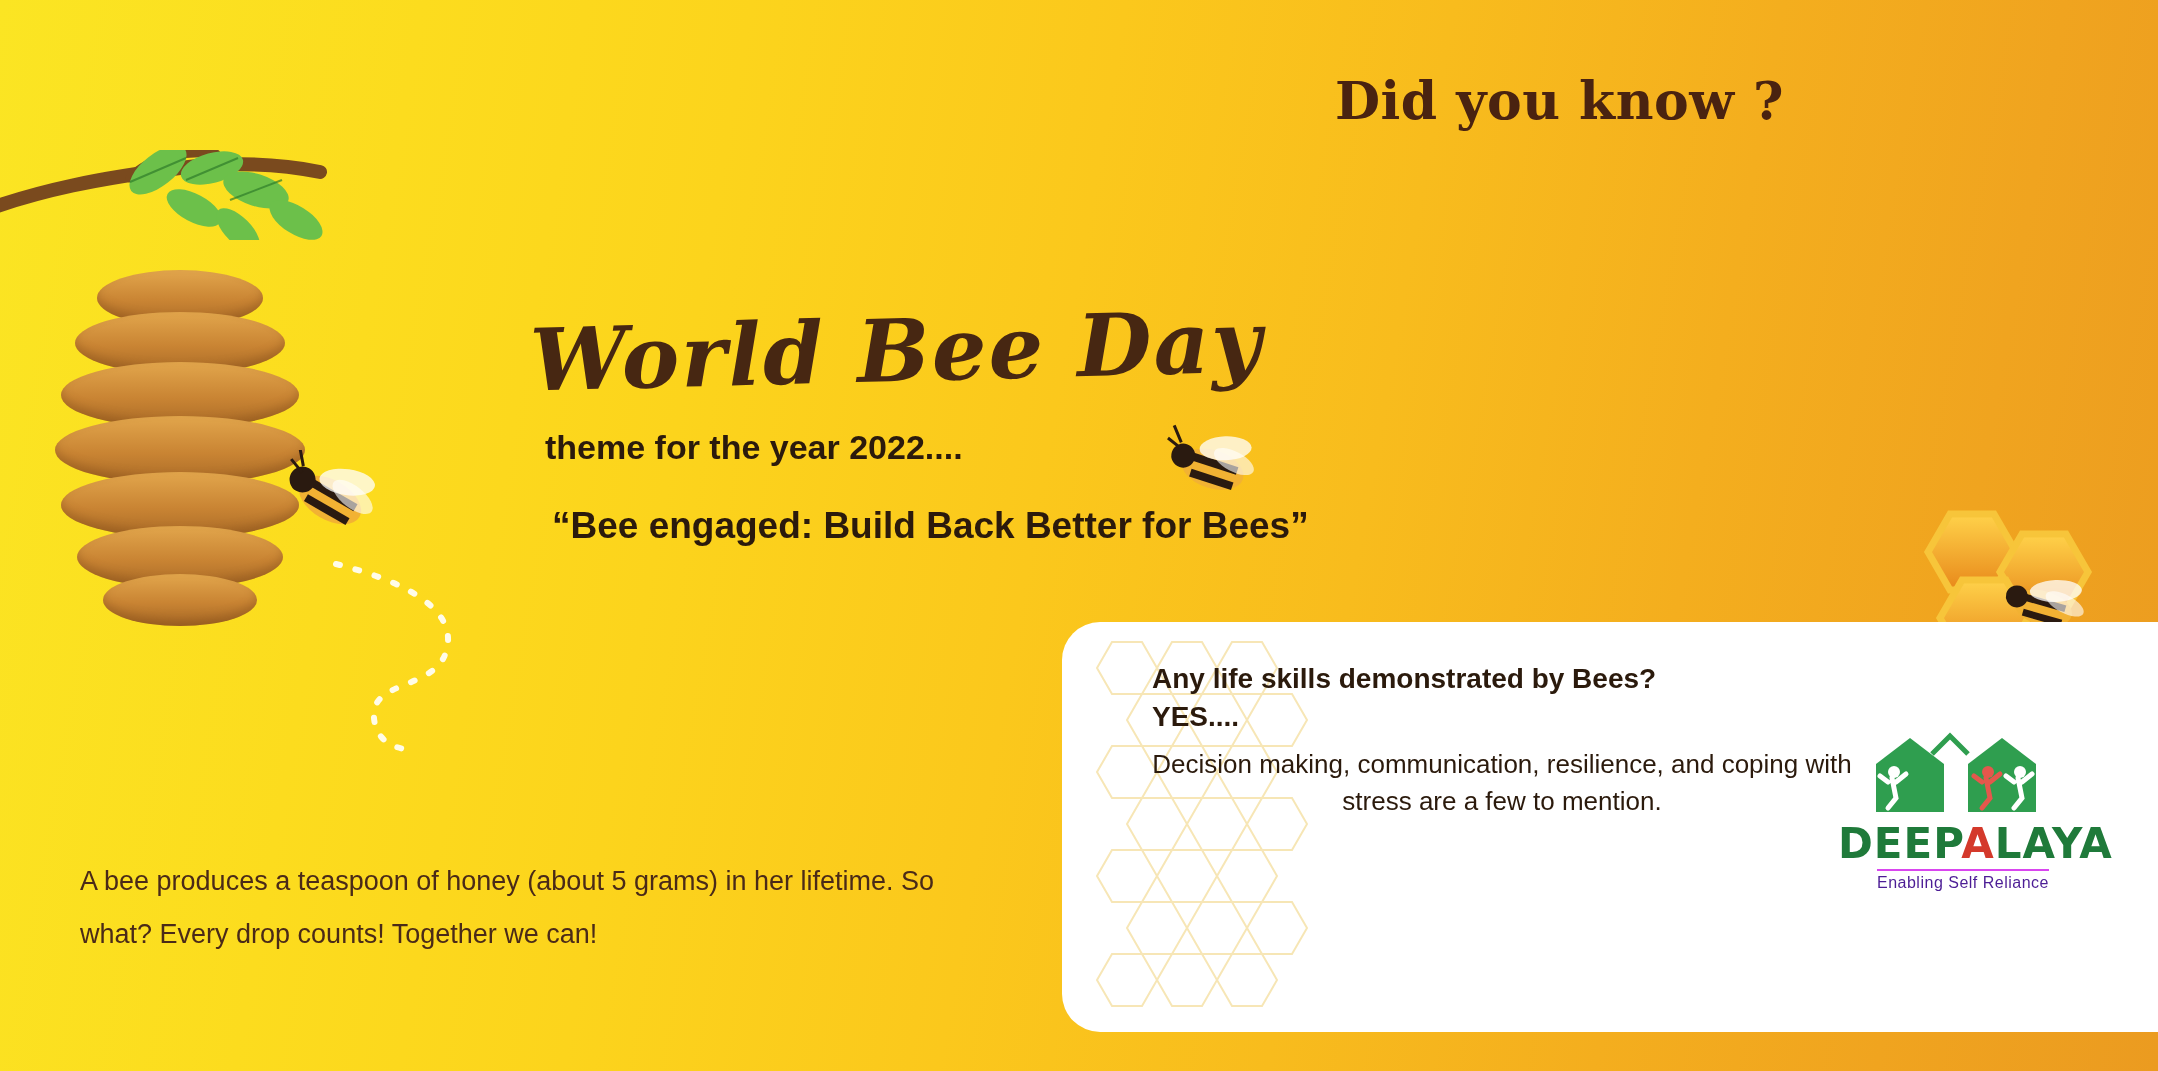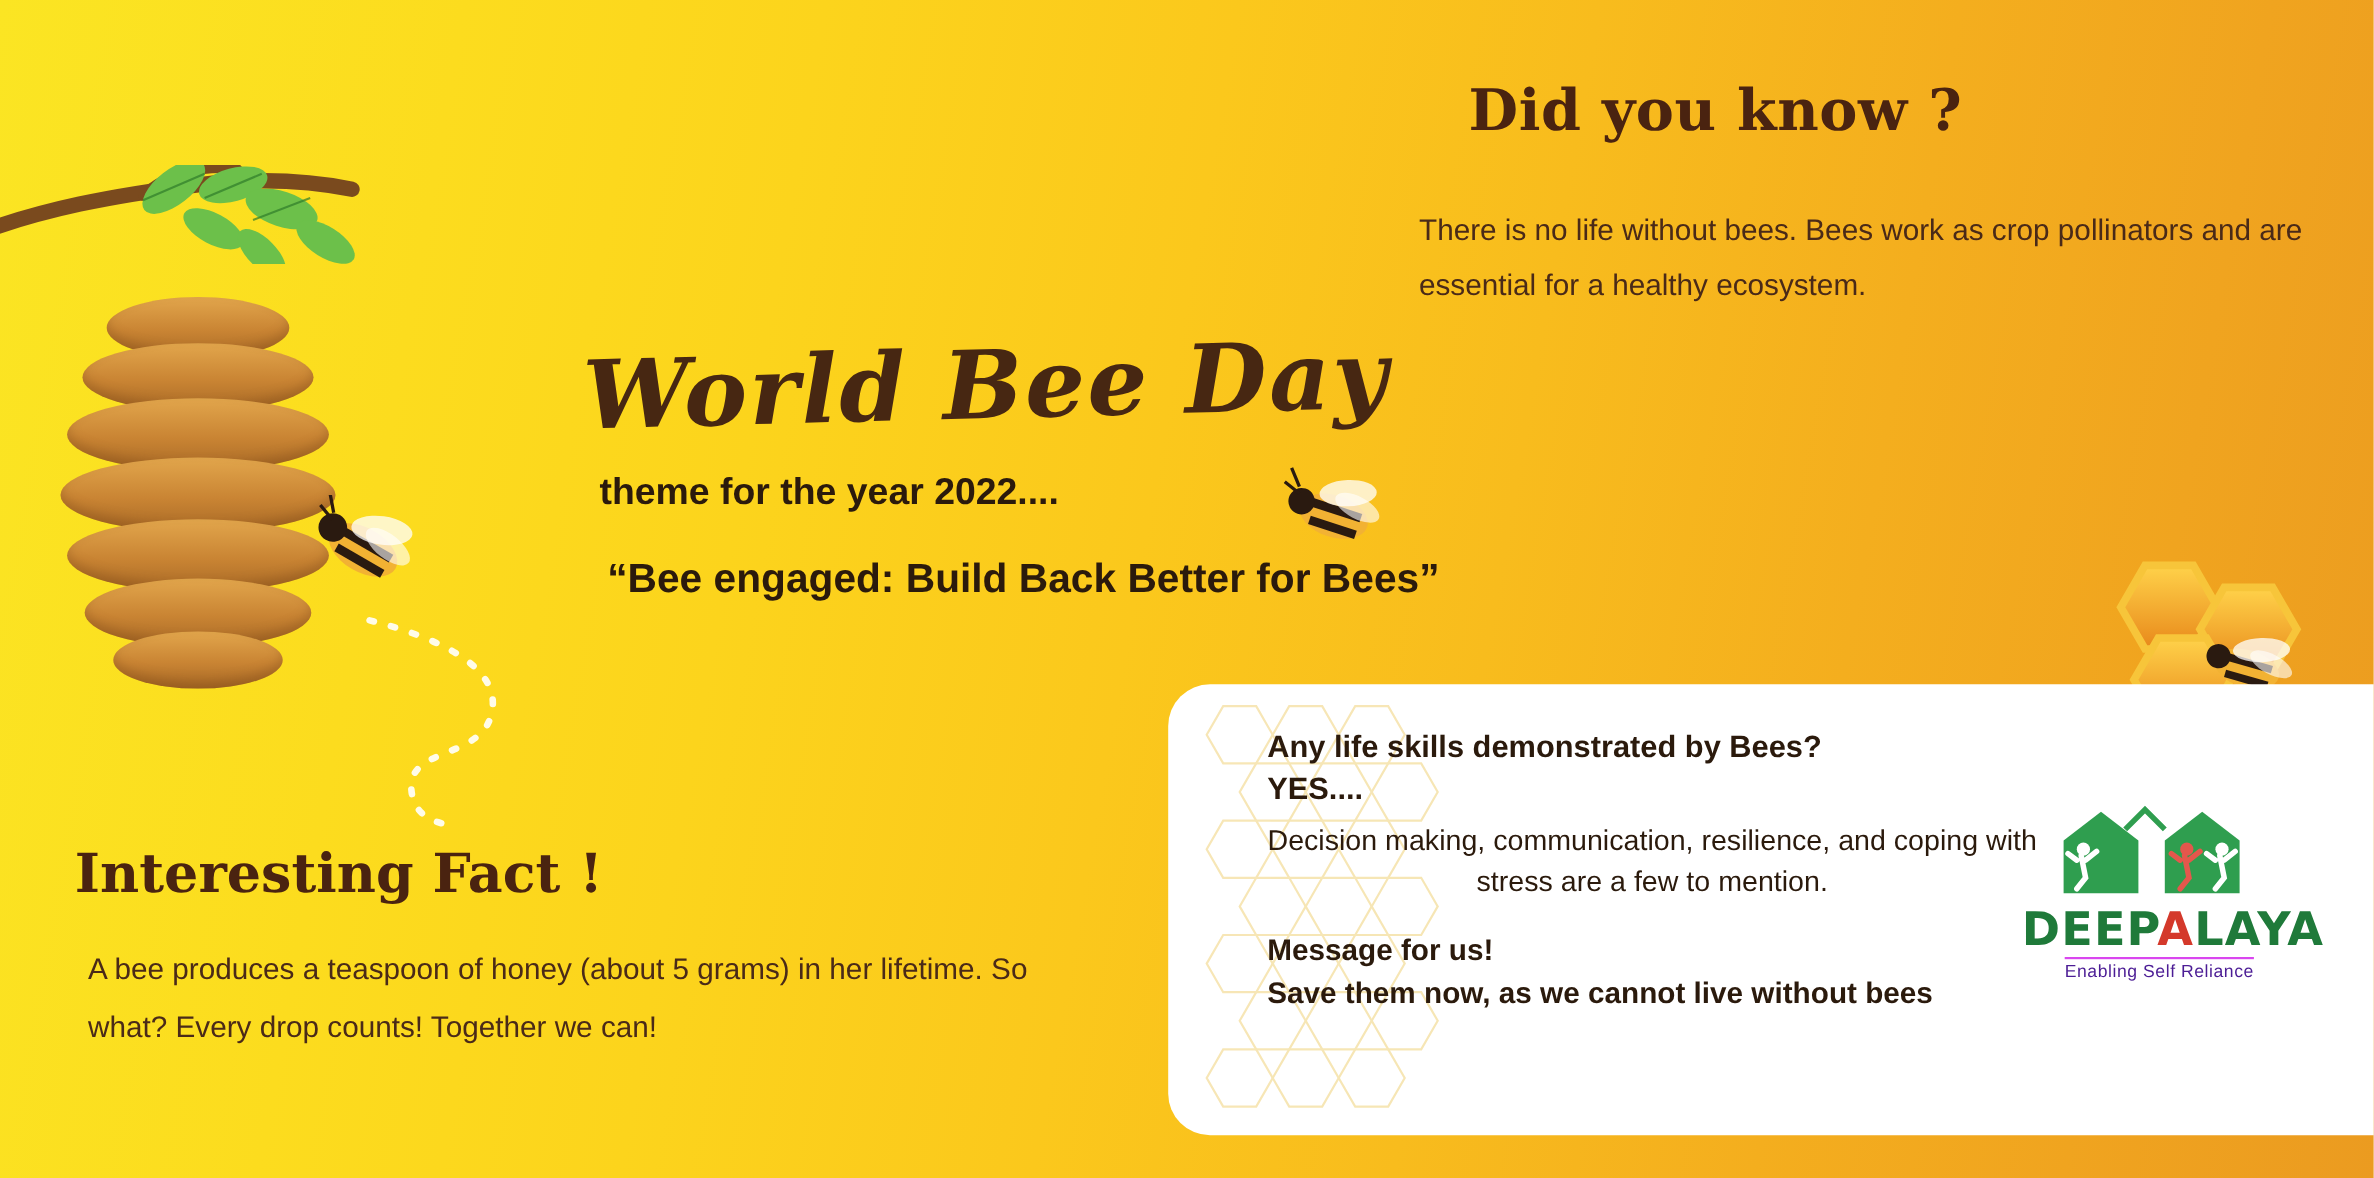--- a/index.html
+++ b/index.html
@@ -268,27 +268,25 @@
       <ellipse cx="32" cy="22" rx="30" ry="17" fill="#f2b233"></ellipse>
       <path d="M10 13 h44 v7 h-44z" fill="#2a1a10"></path>
       <path d="M14 28 h40 v7 h-40z" fill="#2a1a10"></path>
       <circle cx="4" cy="18" r="11" fill="#2a1a10"></circle>
       <ellipse cx="40" cy="2" rx="26" ry="11" fill="#ffffff" opacity=".75" transform="rotate(-18 40 2)"></ellipse>
       <ellipse cx="52" cy="12" rx="21" ry="9" fill="#ffffff" opacity=".6" transform="rotate(12 52 12)"></ellipse>
     </g>
   </svg>
 
   <div class="did-you-know">Did you know ?</div>
-  <div class="dyk-body">There is no life without bees. Bees work as crop pollinators and are essential for a healthy ecosystem.</div>
 
   <div class="wbd-title">World Bee Day</div>
   <div class="wbd-theme">theme for the year 2022....</div>
   <div class="wbd-quote">“Bee engaged: Build Back Better for Bees”</div>
 
-  <div class="fact-title">Interesting Fact !</div>
   <div class="fact-body">A bee produces a teaspoon of honey (about 5 grams) in her lifetime. So what? Every drop counts! Together we can!</div>
 
   <div class="card">
     <svg class="card-honeycomb" viewBox="0 0 330 390">
       <g fill="none" stroke="#f0d27a" stroke-width="2">
         <polygon points="40,10 70,10 85,36 70,62 40,62 25,36"></polygon>
         <polygon points="100,10 130,10 145,36 130,62 100,62 85,36"></polygon>
         <polygon points="160,10 190,10 205,36 190,62 160,62 145,36"></polygon>
         <polygon points="70,62 100,62 115,88 100,114 70,114 55,88"></polygon>
         <polygon points="130,62 160,62 175,88 160,114 130,114 115,88"></polygon>
@@ -307,22 +305,20 @@
         <polygon points="190,270 220,270 235,296 220,322 190,322 175,296"></polygon>
         <polygon points="40,322 70,322 85,348 70,374 40,374 25,348"></polygon>
         <polygon points="100,322 130,322 145,348 130,374 100,374 85,348"></polygon>
         <polygon points="160,322 190,322 205,348 190,374 160,374 145,348"></polygon>
       </g>
     </svg>
     <div class="card-inner">
       <div class="q-bold" style="white-space:pre-line;">Any life skills demonstrated by Bees?
 YES....</div>
       <div class="q-body">Decision making, communication, resilience, and coping with stress are a few to mention.</div>
-      <div class="msg-bold" style="white-space:pre-line;">Message for us!
-Save them now, as we cannot live without bees</div>
     </div>
 
     <div style="position:absolute; left:776px; top:102px; width:250px; text-align:center;">
       <svg class="logo-mark" viewBox="0 0 190 95">
         <path d="M8 88 L8 40 L42 14 L76 40 L76 88 Z" fill="#2f9e4f"></path>
         <path d="M100 88 L100 40 L134 14 L168 40 L168 88 Z" fill="#2f9e4f"></path>
         <path d="M64 30 L82 12 L100 30" stroke="#2f9e4f" stroke-width="5" fill="none"></path>
         <g fill="#ffffff">
           <circle cx="26" cy="48" r="6"></circle>
           <path d="M24 54 l4 20 l-8 10 M28 58 l10 -8 M20 58 l-8 -6" stroke="#ffffff" stroke-width="5" fill="none" stroke-linecap="round"></path>

